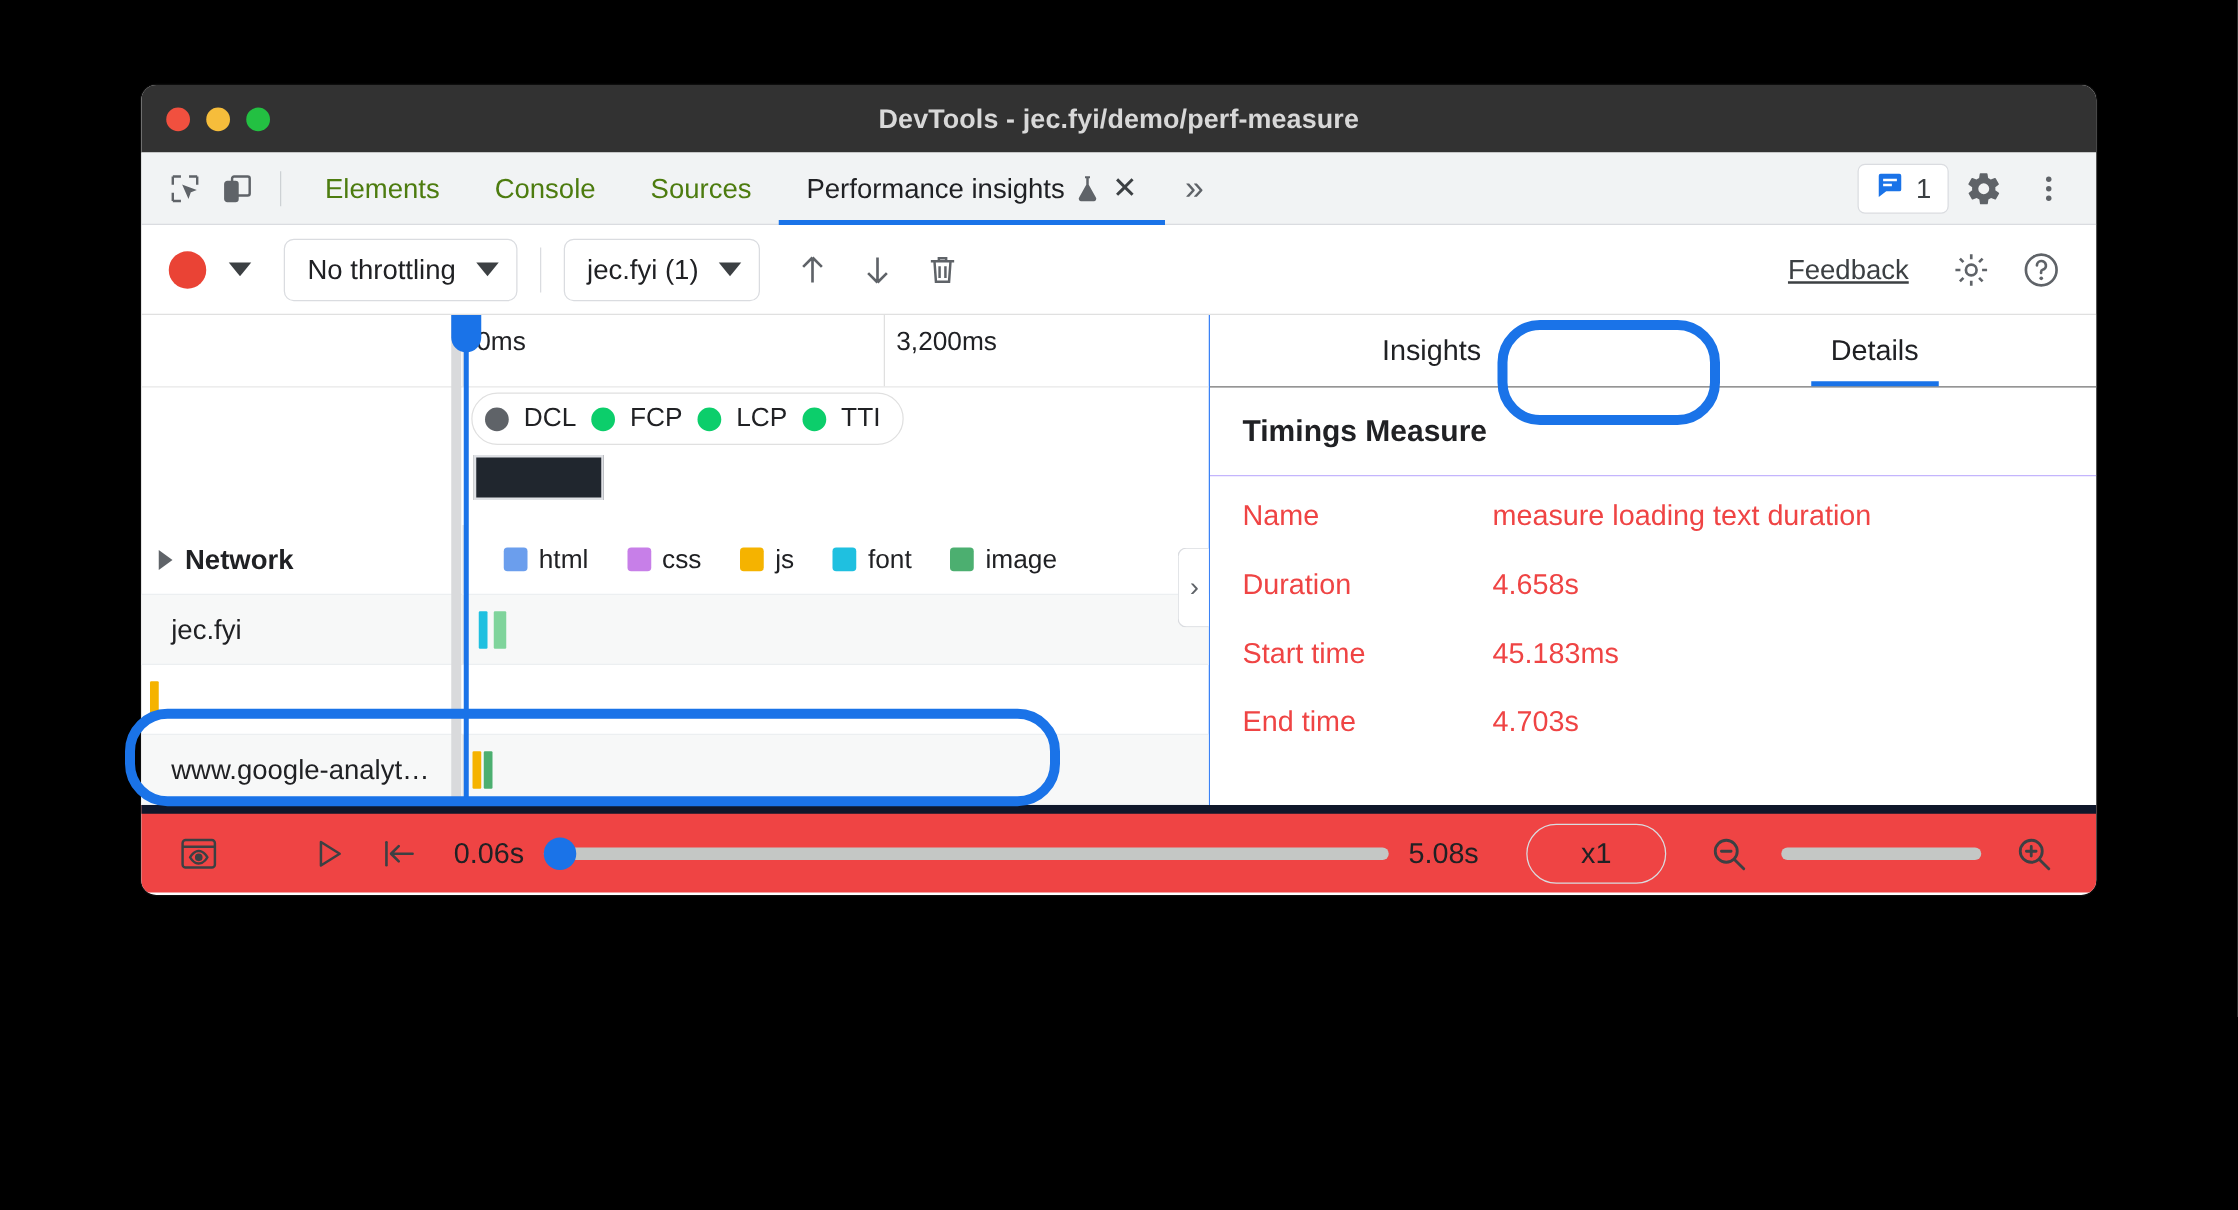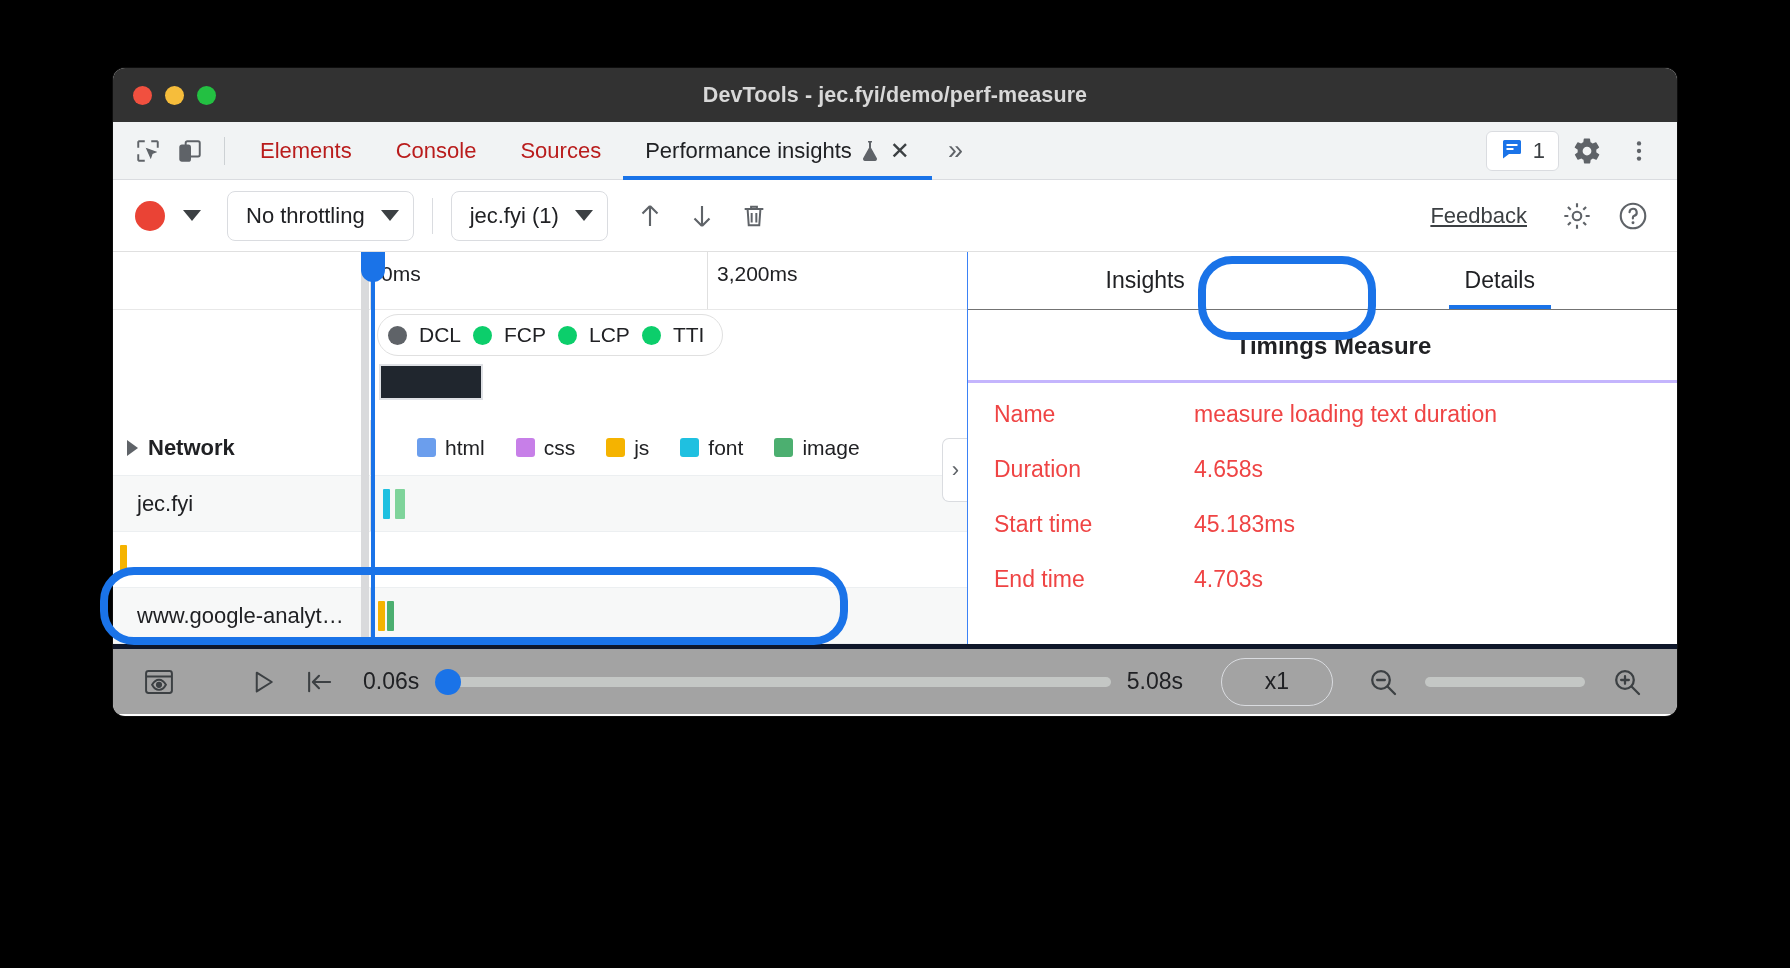--- a/index.html
+++ b/index.html
@@ -62,21 +62,21 @@
   .tb-sep {
     width: 1px; height: 28px;
     background: #cdd1d4;
     margin: 0 13px;
   }
   .tab {
     height: 58px;
     padding: 0 22px;
     display: flex; align-items: center; gap: 9px;
     font-size: 22px;
-    color: #b91c1c;
+    color: #4d7c0f;
     position: relative;
     white-space: nowrap;
   }
   .tab.active { color: #202124; }
   .tab.active::after {
     content: "";
     position: absolute;
     left: 0; right: 0; bottom: 0;
     height: 4px;
     background: #1a73e8;
@@ -288,21 +288,21 @@
     border-bottom: 8px solid transparent;
     border-left: 11px solid #5f6368;
   }
   .row .trackcell {
     position: relative;
     flex: 1;
     height: 100%;
   }
   .legend {
     position: absolute;
-    left: 46px; top: 50%; transform: translateY(-50%);
+    left: 32px; top: 50%; transform: translateY(-50%);
     display: flex; align-items: center; gap: 9px;
     font-size: 21px;
     color: #202124;
     white-space: nowrap;
   }
   .legend .li { display: flex; align-items: center; gap: 9px; margin-right: 22px; }
   .swatch { width: 19px; height: 19px; border-radius: 3px; }
   .netbar {
     position: absolute;
     top: 50%; transform: translateY(-50%);
@@ -343,39 +343,38 @@
     left: 50%; transform: translateX(-50%);
     bottom: 0;
     width: 102px; height: 4px;
     background: #1a73e8;
   }
   .detail-title {
     font-size: 24px;
     font-weight: bold;
     color: #202124;
     padding: 22px 4px 20px 26px;
-    border-bottom: 3px solid #c4b5fd;
-    text-align: center;
+    border-bottom: 1px solid #c4b5fd;
   }
   .detail-rows { padding: 18px 0 0 26px; }
   .drow {
     display: flex;
     align-items: baseline;
     height: 55px;
   }
   .dlabel { width: 200px; font-size: 23px; color: #ef4444; }
   .dvalue { font-size: 23px; color: #ef4444; }
   
   .bottombar {
     height: 70px;
-    border-top: 5px solid #0f172a;
+    border-top: 7px solid #0f172a;
     display: flex; align-items: center;
     padding: 0 22px 0 18px;
     gap: 0;
-    background: #a3a3a3;
+    background: #ef4444;
   }
   .bb-icon {
     width: 56px; height: 50px;
     display: flex; align-items: center; justify-content: center;
     color: #3c4043;
   }
   .bb-time {
     font-size: 23px;
     color: #202124;
     margin: 0 16px;

